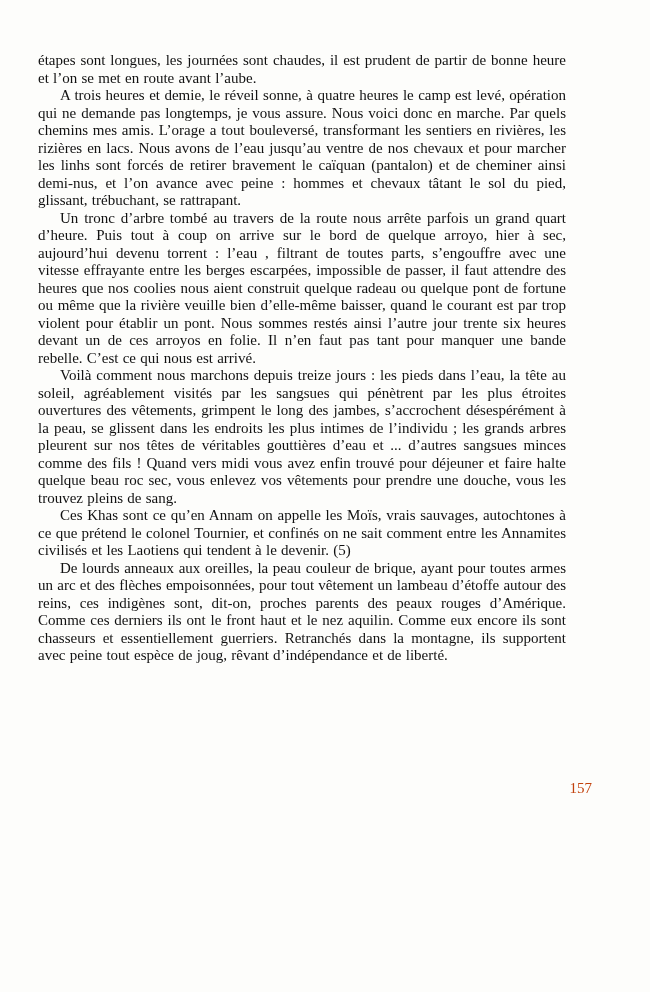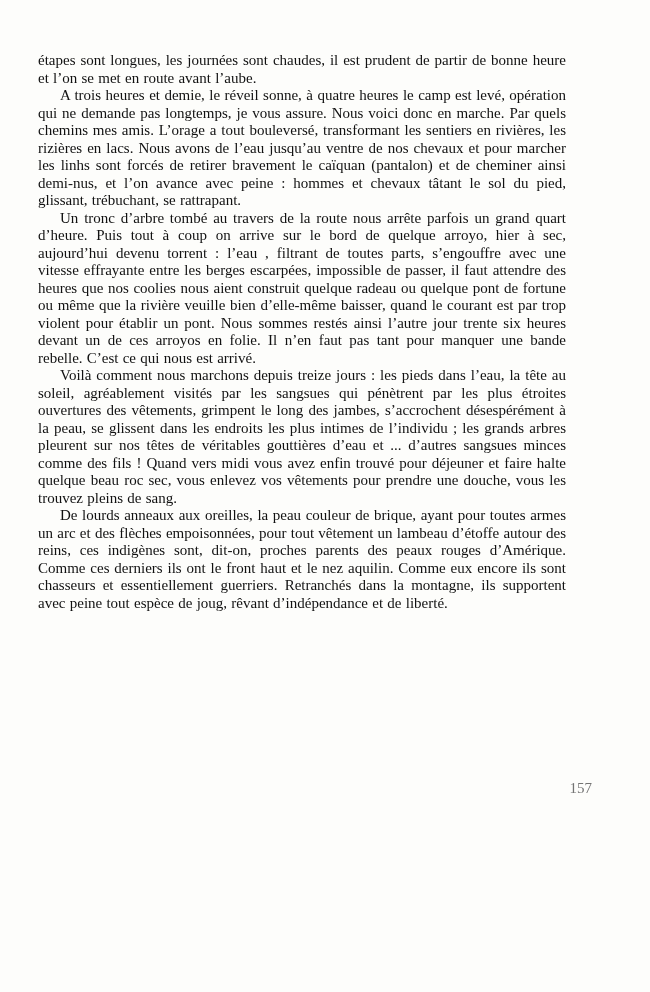--- a/index.html
+++ b/index.html
@@ -29,28 +29,29 @@
     word-spacing: 0.5px;
   }
   .text-block p.indent {
     text-indent: 22px;
   }
   .page-number {
     position: absolute;
     right: 58px;
     bottom: 76px;
     font-size: 15px;
-    color: #737373;
+    color: #c2410c;
   }
 </style>
 </head>
 <body>
 
 <div class="page">
   <div class="text-block">
     <p>étapes sont longues, les journées sont chaudes, il est prudent de partir de bonne heure et l’on se met en route avant l’aube.</p>
     <p class="indent">A trois heures et demie, le réveil sonne, à quatre heures le camp est levé, opération qui ne demande pas longtemps, je vous assure. Nous voici donc en marche. Par quels chemins mes amis. L’orage a tout bouleversé, transformant les sentiers en rivières, les rizières en lacs. Nous avons de l’eau jusqu’au ventre de nos chevaux et pour marcher les linhs sont forcés de retirer bravement le caïquan (pantalon) et de cheminer ainsi demi-nus, et l’on avance avec peine : hommes et chevaux tâtant le sol du pied, glissant, trébuchant, se rattrapant.</p>
     <p class="indent">Un tronc d’arbre tombé au travers de la route nous arrête parfois un grand quart d’heure. Puis tout à coup on arrive sur le bord de quelque arroyo, hier à sec, aujourd’hui devenu torrent : l’eau , filtrant de toutes parts, s’engouffre avec une vitesse effrayante entre les berges escarpées, impossible de passer, il faut attendre des heures que nos coolies nous aient construit quelque radeau ou quelque pont de fortune ou même que la rivière veuille bien d’elle-même baisser, quand le courant est par trop violent pour établir un pont. Nous sommes restés ainsi l’autre jour trente six heures devant un de ces arroyos en folie. Il n’en faut pas tant pour manquer une bande rebelle. C’est ce qui nous est arrivé.</p>
     <p class="indent">Voilà comment nous marchons depuis treize jours : les pieds dans l’eau, la tête au soleil, agréablement visités par les sangsues qui pénètrent par les plus étroites ouvertures des vêtements, grimpent le long des jambes, s’accrochent désespérément à la peau, se glissent dans les endroits les plus intimes de l’individu ; les grands arbres pleurent sur nos têtes de véritables gouttières d’eau et ... d’autres sangsues minces comme des fils ! Quand vers midi vous avez enfin trouvé pour déjeuner et faire halte quelque beau roc sec, vous enlevez vos vêtements pour prendre une douche, vous les trouvez pleins de sang.</p>
+    <p class="indent">Ces Khas sont ce qu’en Annam on appelle les Moïs, vrais sauvages, autochtones à ce que prétend le colonel Tournier, et confinés on ne sait comment entre les Annamites civilisés et les Laotiens qui tendent à le devenir. (5)</p>
     <p class="indent">De lourds anneaux aux oreilles, la peau couleur de brique, ayant pour toutes armes un arc et des flèches empoisonnées, pour tout vêtement un lambeau d’étoffe autour des reins, ces indigènes sont, dit-on, proches parents des peaux rouges d’Amérique. Comme ces derniers ils ont le front haut et le nez aquilin. Comme eux encore ils sont chasseurs et essentiellement guerriers. Retranchés dans la montagne, ils supportent avec peine tout espèce de joug, rêvant d’indépendance et de liberté.</p>
   </div>
   <div class="page-number">157</div>
 </div>
 
 </body></html>

